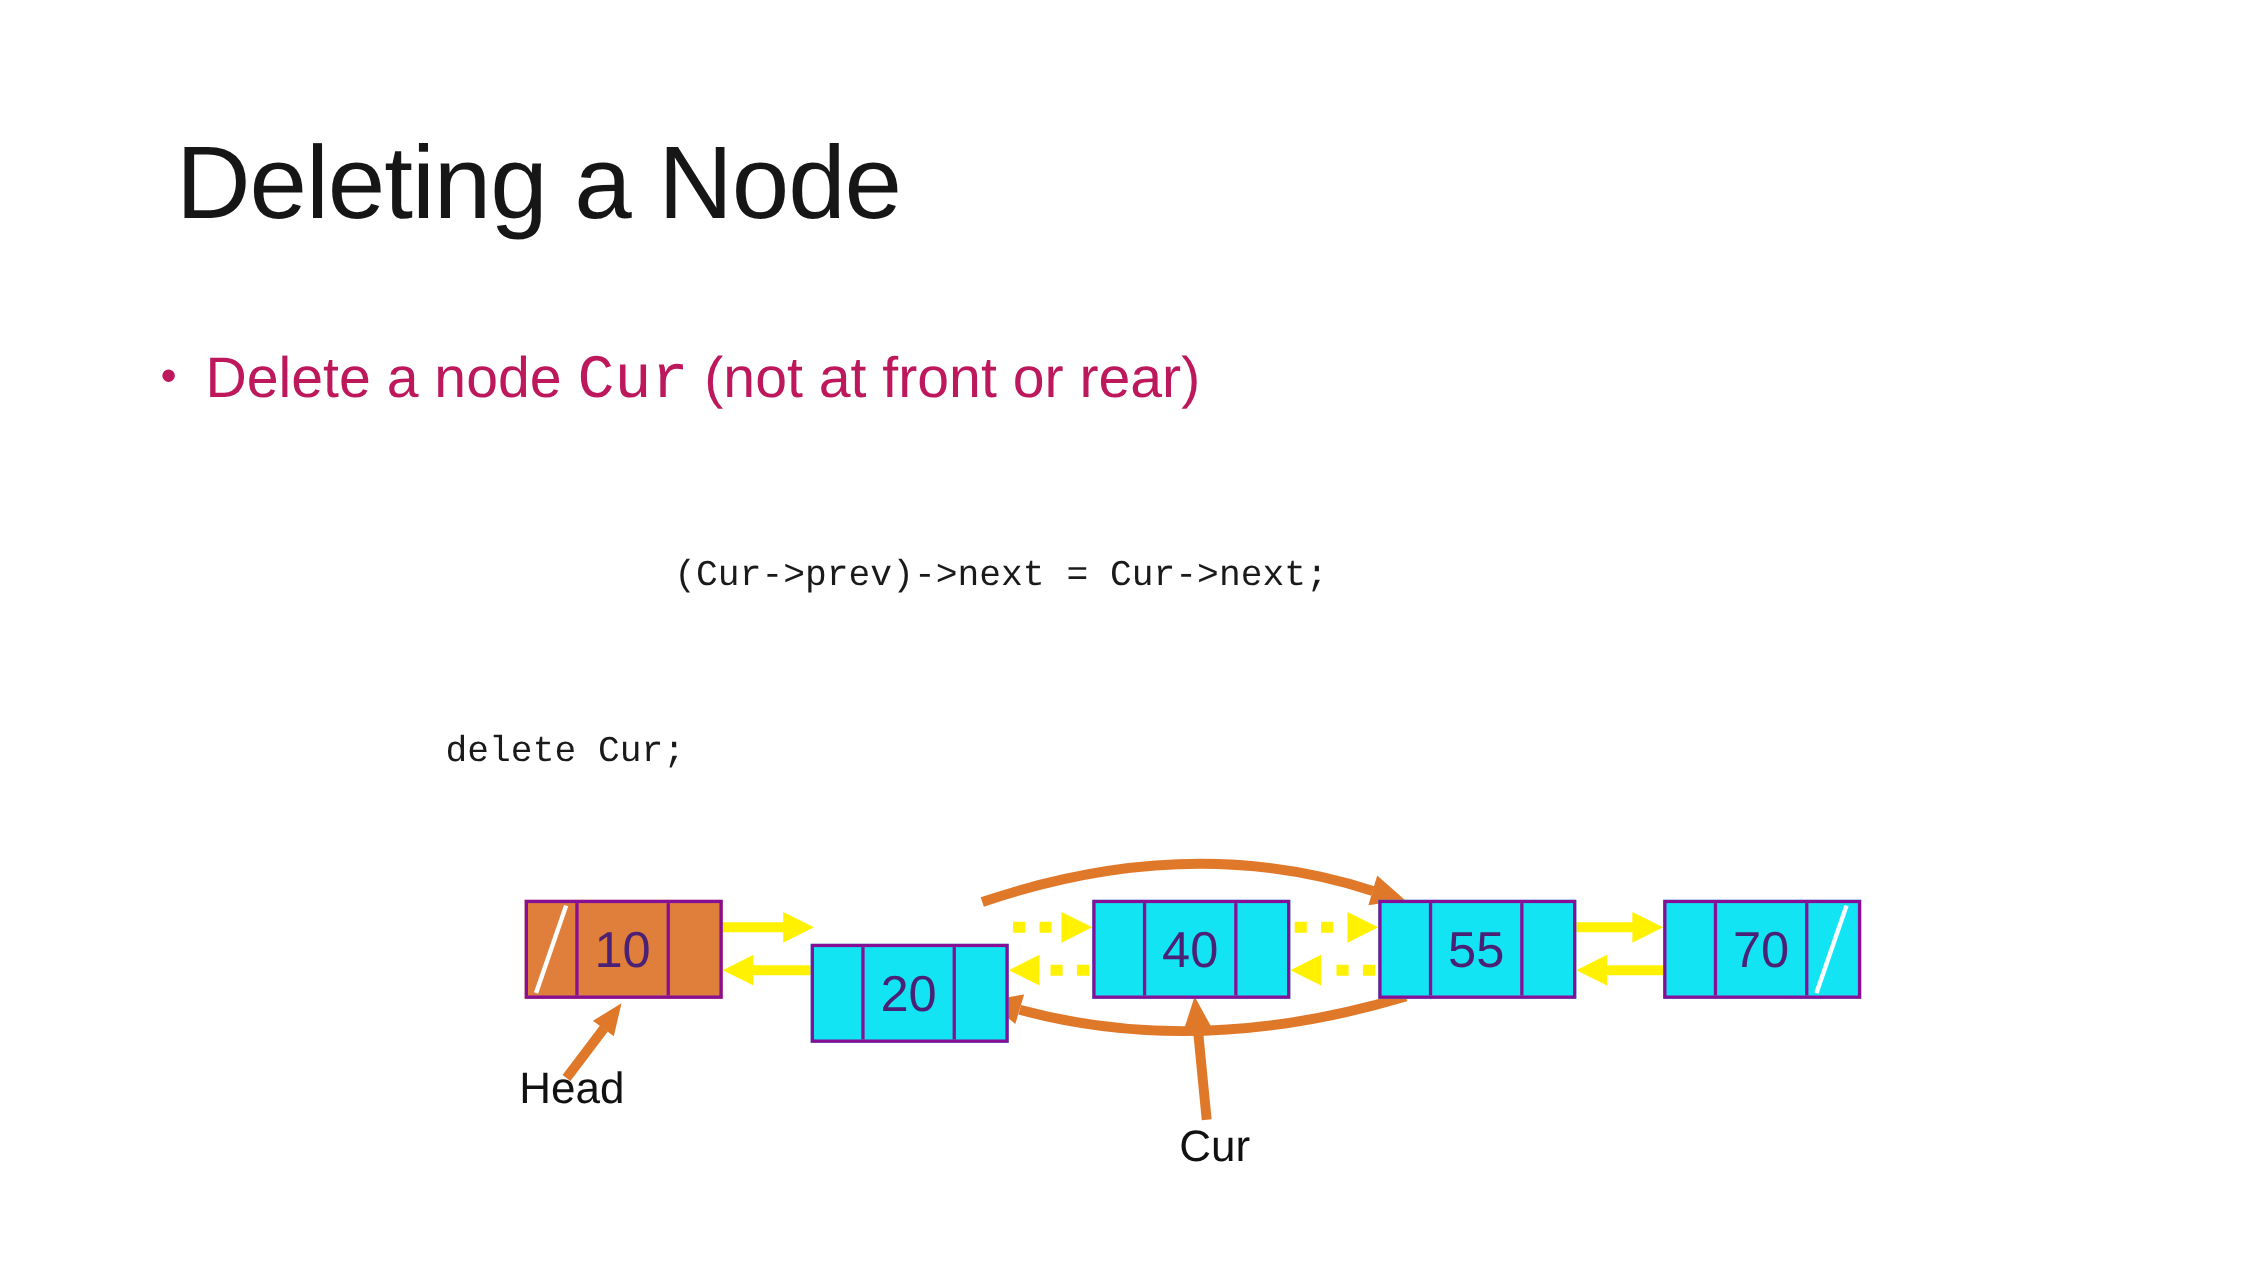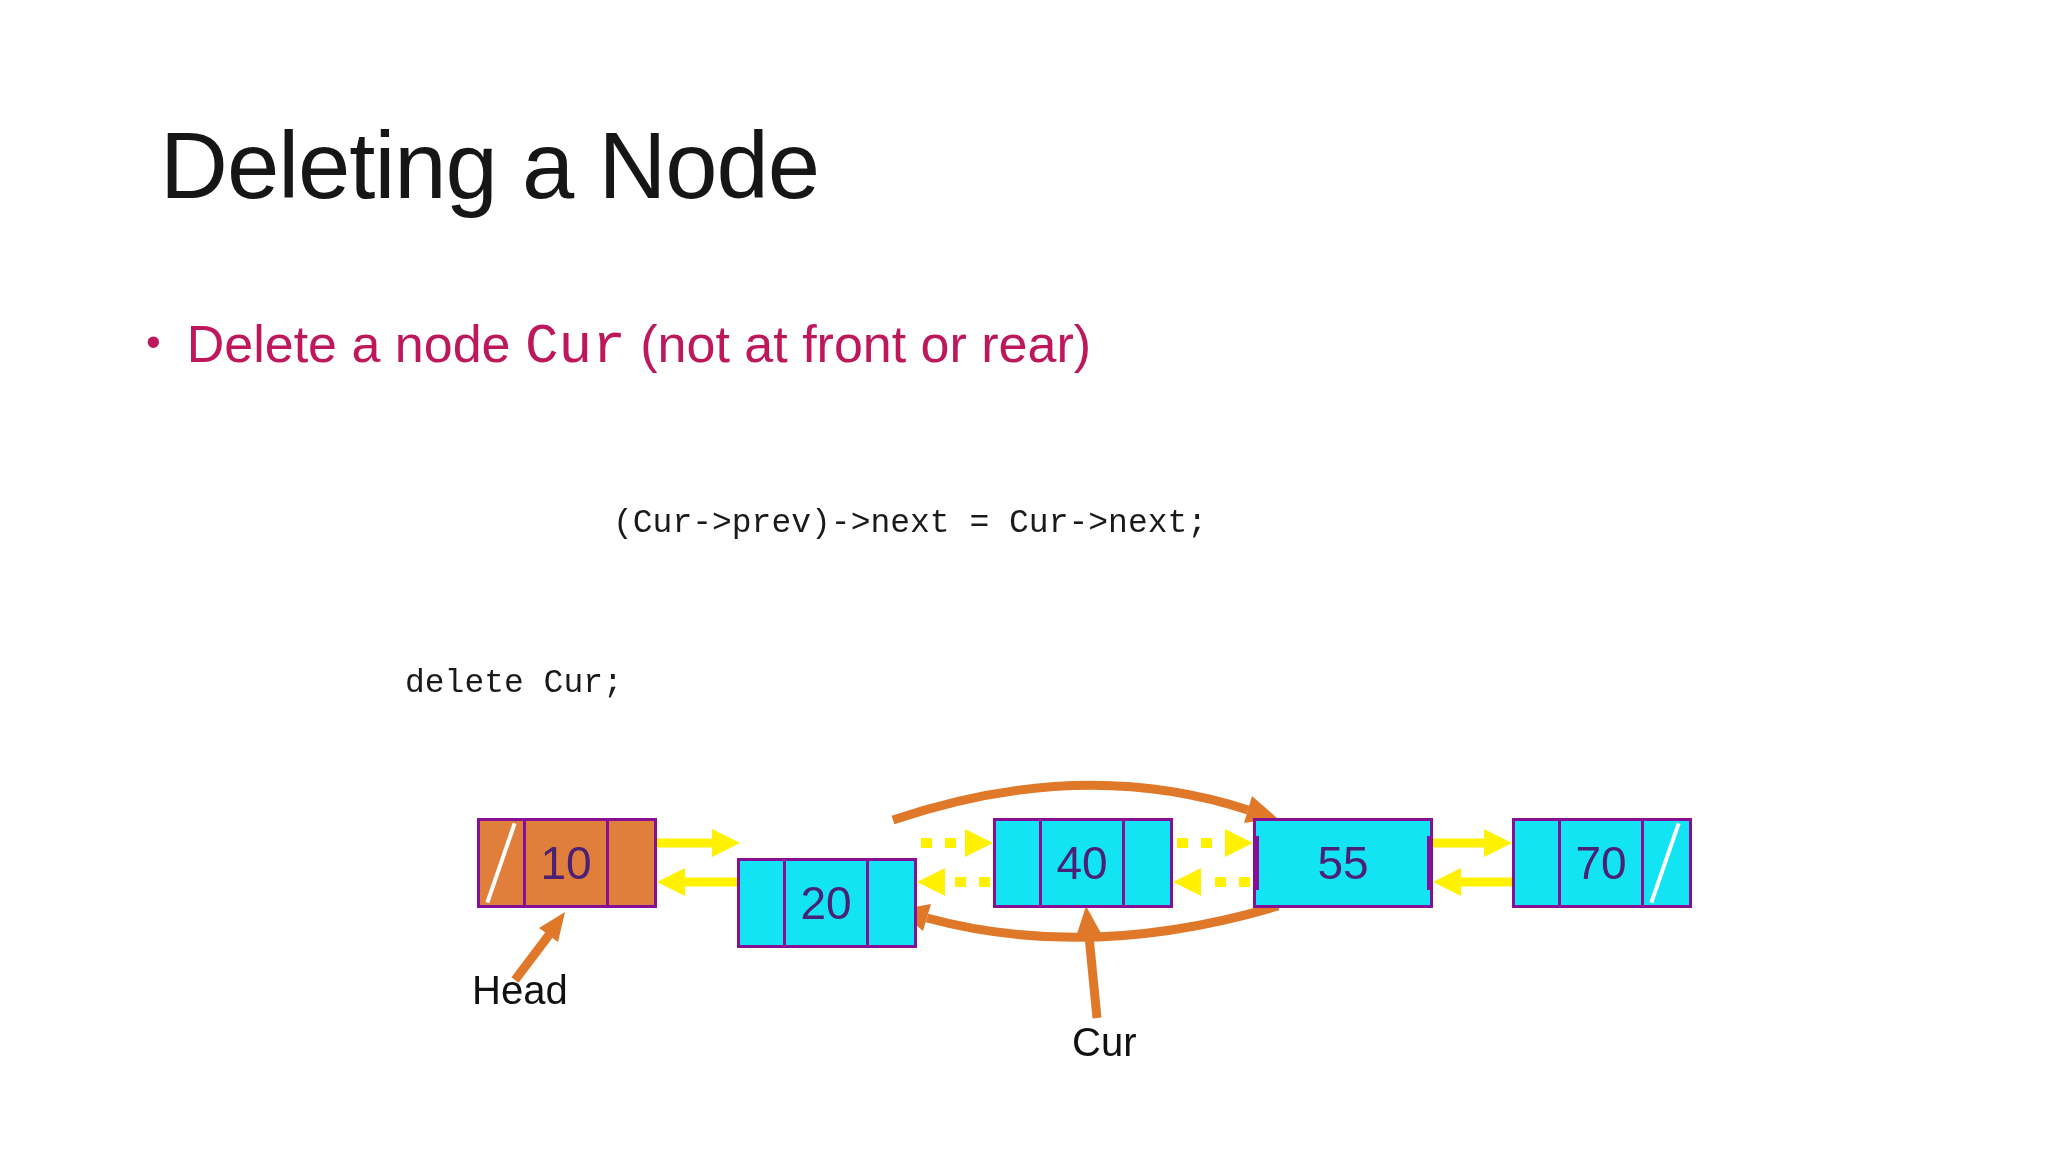--- a/index.html
+++ b/index.html
@@ -38,21 +38,21 @@
     font-family:Liberation Sans, sans-serif;font-size:46px;color:var(--value-text);text-align:right;
   }
   .cell.next{width:45px;}
   .slash{
     position:absolute;width:4px;height:84px;background:var(--null-slash);
     left:19px;top:0px;transform:rotate(19deg);
   }
   .n10{left:477px;}
   .n20{left:737px;margin-top:40px;}
   .n40{left:993px;}
-  .n55{left:1253px;flex-direction:column;}
+  .n55{left:1253px;}
   .n70{left:1512px;}
 
   .arrow-layer{position:absolute;left:0;top:0;width:2048px;height:1152px;pointer-events:none;}
   .y-shaft{stroke:var(--link-arrow);stroke-width:9;fill:none;}
   .y-shaft.dotted{stroke-width:10;stroke-dasharray:11 13;}
   .y-head{fill:var(--link-arrow);stroke:none;}
   .o-shaft{stroke:var(--annotation-arrow);stroke-width:9;fill:none;}
   .o-head{fill:var(--annotation-arrow);stroke:none;}
 
   .ptr-label{

